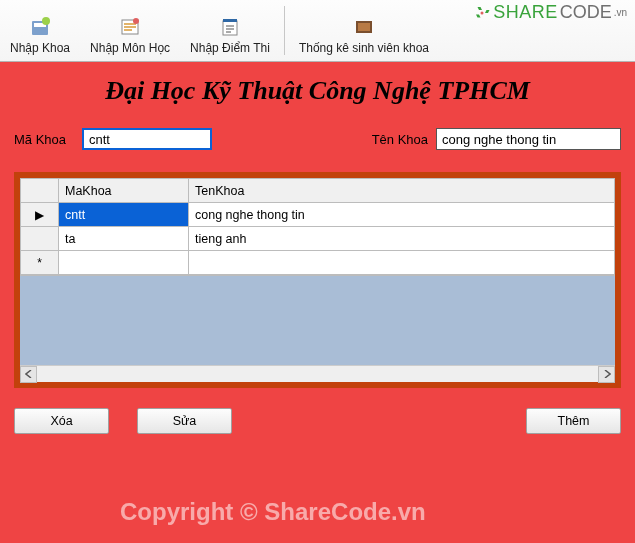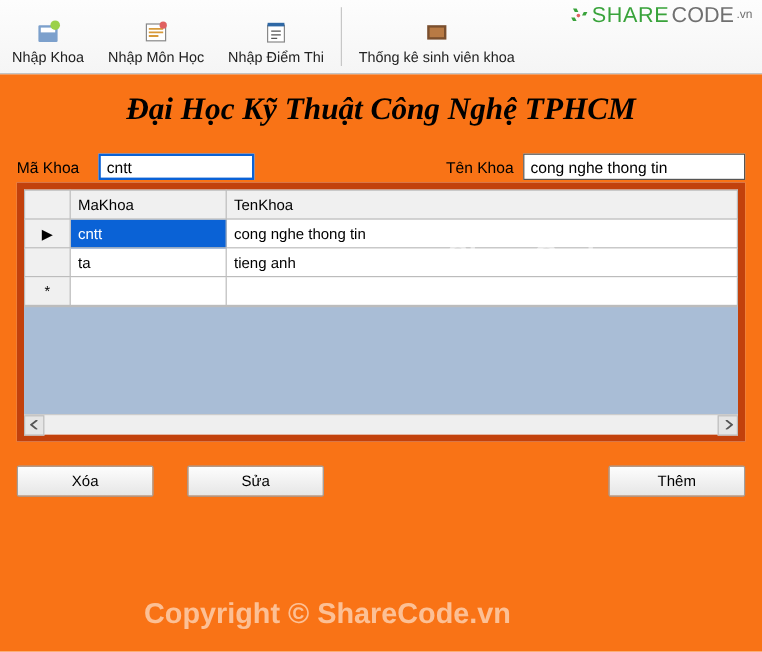--- a/index.html
+++ b/index.html
@@ -55,40 +55,40 @@
     align-items: center;
     gap: 2px;
     font-weight: normal;
   }
   .brand-logo .s1 { color: #39a33b; font-size: 18px; letter-spacing: 0.5px; }
   .brand-logo .s2 { color: #707070; font-size: 18px; }
   .brand-logo .s3 { color: #707070; font-size: 10px; }
   .brand-logo svg { width: 18px; height: 18px; }
   
   .client {
-    background: #f97316;
+    background: #ef4444;
     width: 100%;
     height: calc(100% - 62px);
     padding: 10px 14px 14px 14px;
     position: relative;
   }
   .title {
     text-align: center;
     font-family: "Brush Script MT", cursive;
     font-size: 26px;
     font-style: italic;
     font-weight: bold;
     color: #000;
     margin: 4px 0 22px 0;
   }
   .form-row {
     display: flex;
     align-items: center;
     gap: 8px;
-    margin-bottom: 2px;
+    margin-bottom: 22px;
   }
   .label {
     color: #000;
     font-size: 13px;
     white-space: nowrap;
   }
   .label.makhoa { width: 60px; }
   .input {
     border: 1px solid #000;
     height: 22px;
@@ -173,21 +173,21 @@
     color: #555;
   }
   
   .btn-row {
     display: flex;
     gap: 28px;
     margin-top: 20px;
     align-items: center;
   }
   .wbtn {
-    width: 114px;
+    width: 95px;
     height: 26px;
     background: linear-gradient(#fdfdfd,#e6e6e6);
     border: 1px solid #a0a0a0;
     border-radius: 2px;
     font-family: inherit;
     font-size: 12.5px;
     cursor: pointer;
   }
   .btn-row .spacer { flex: 1; }
   

